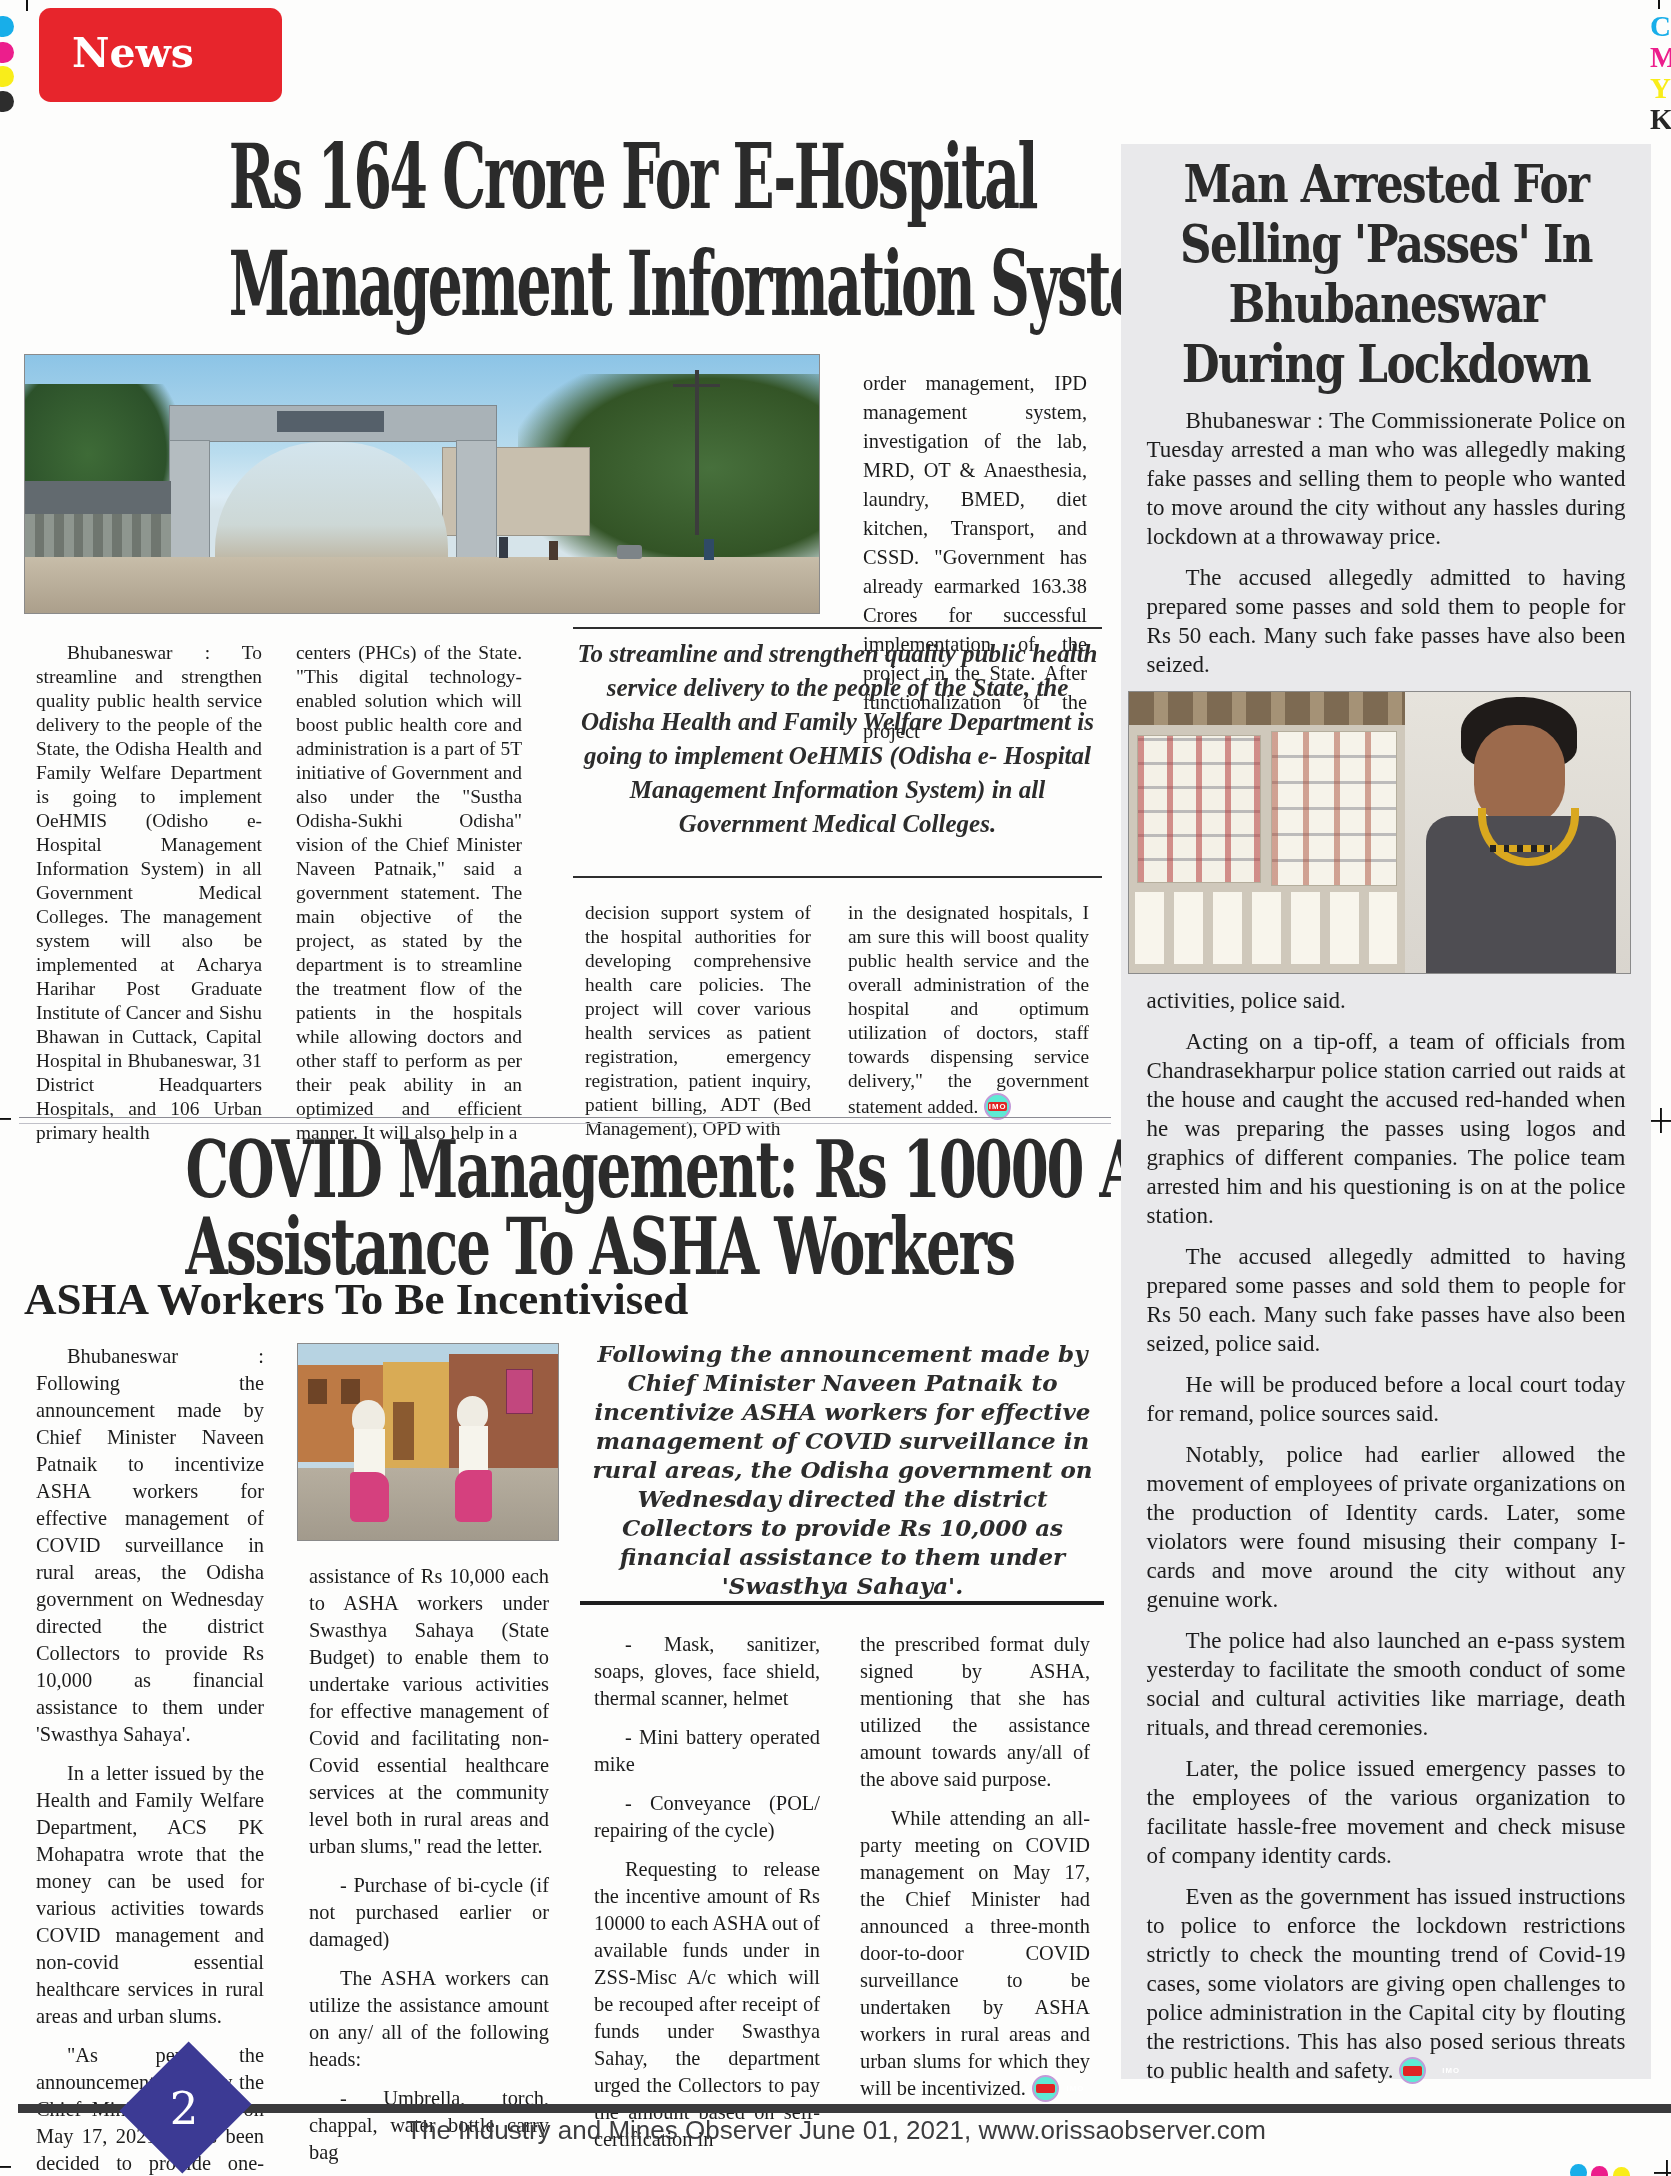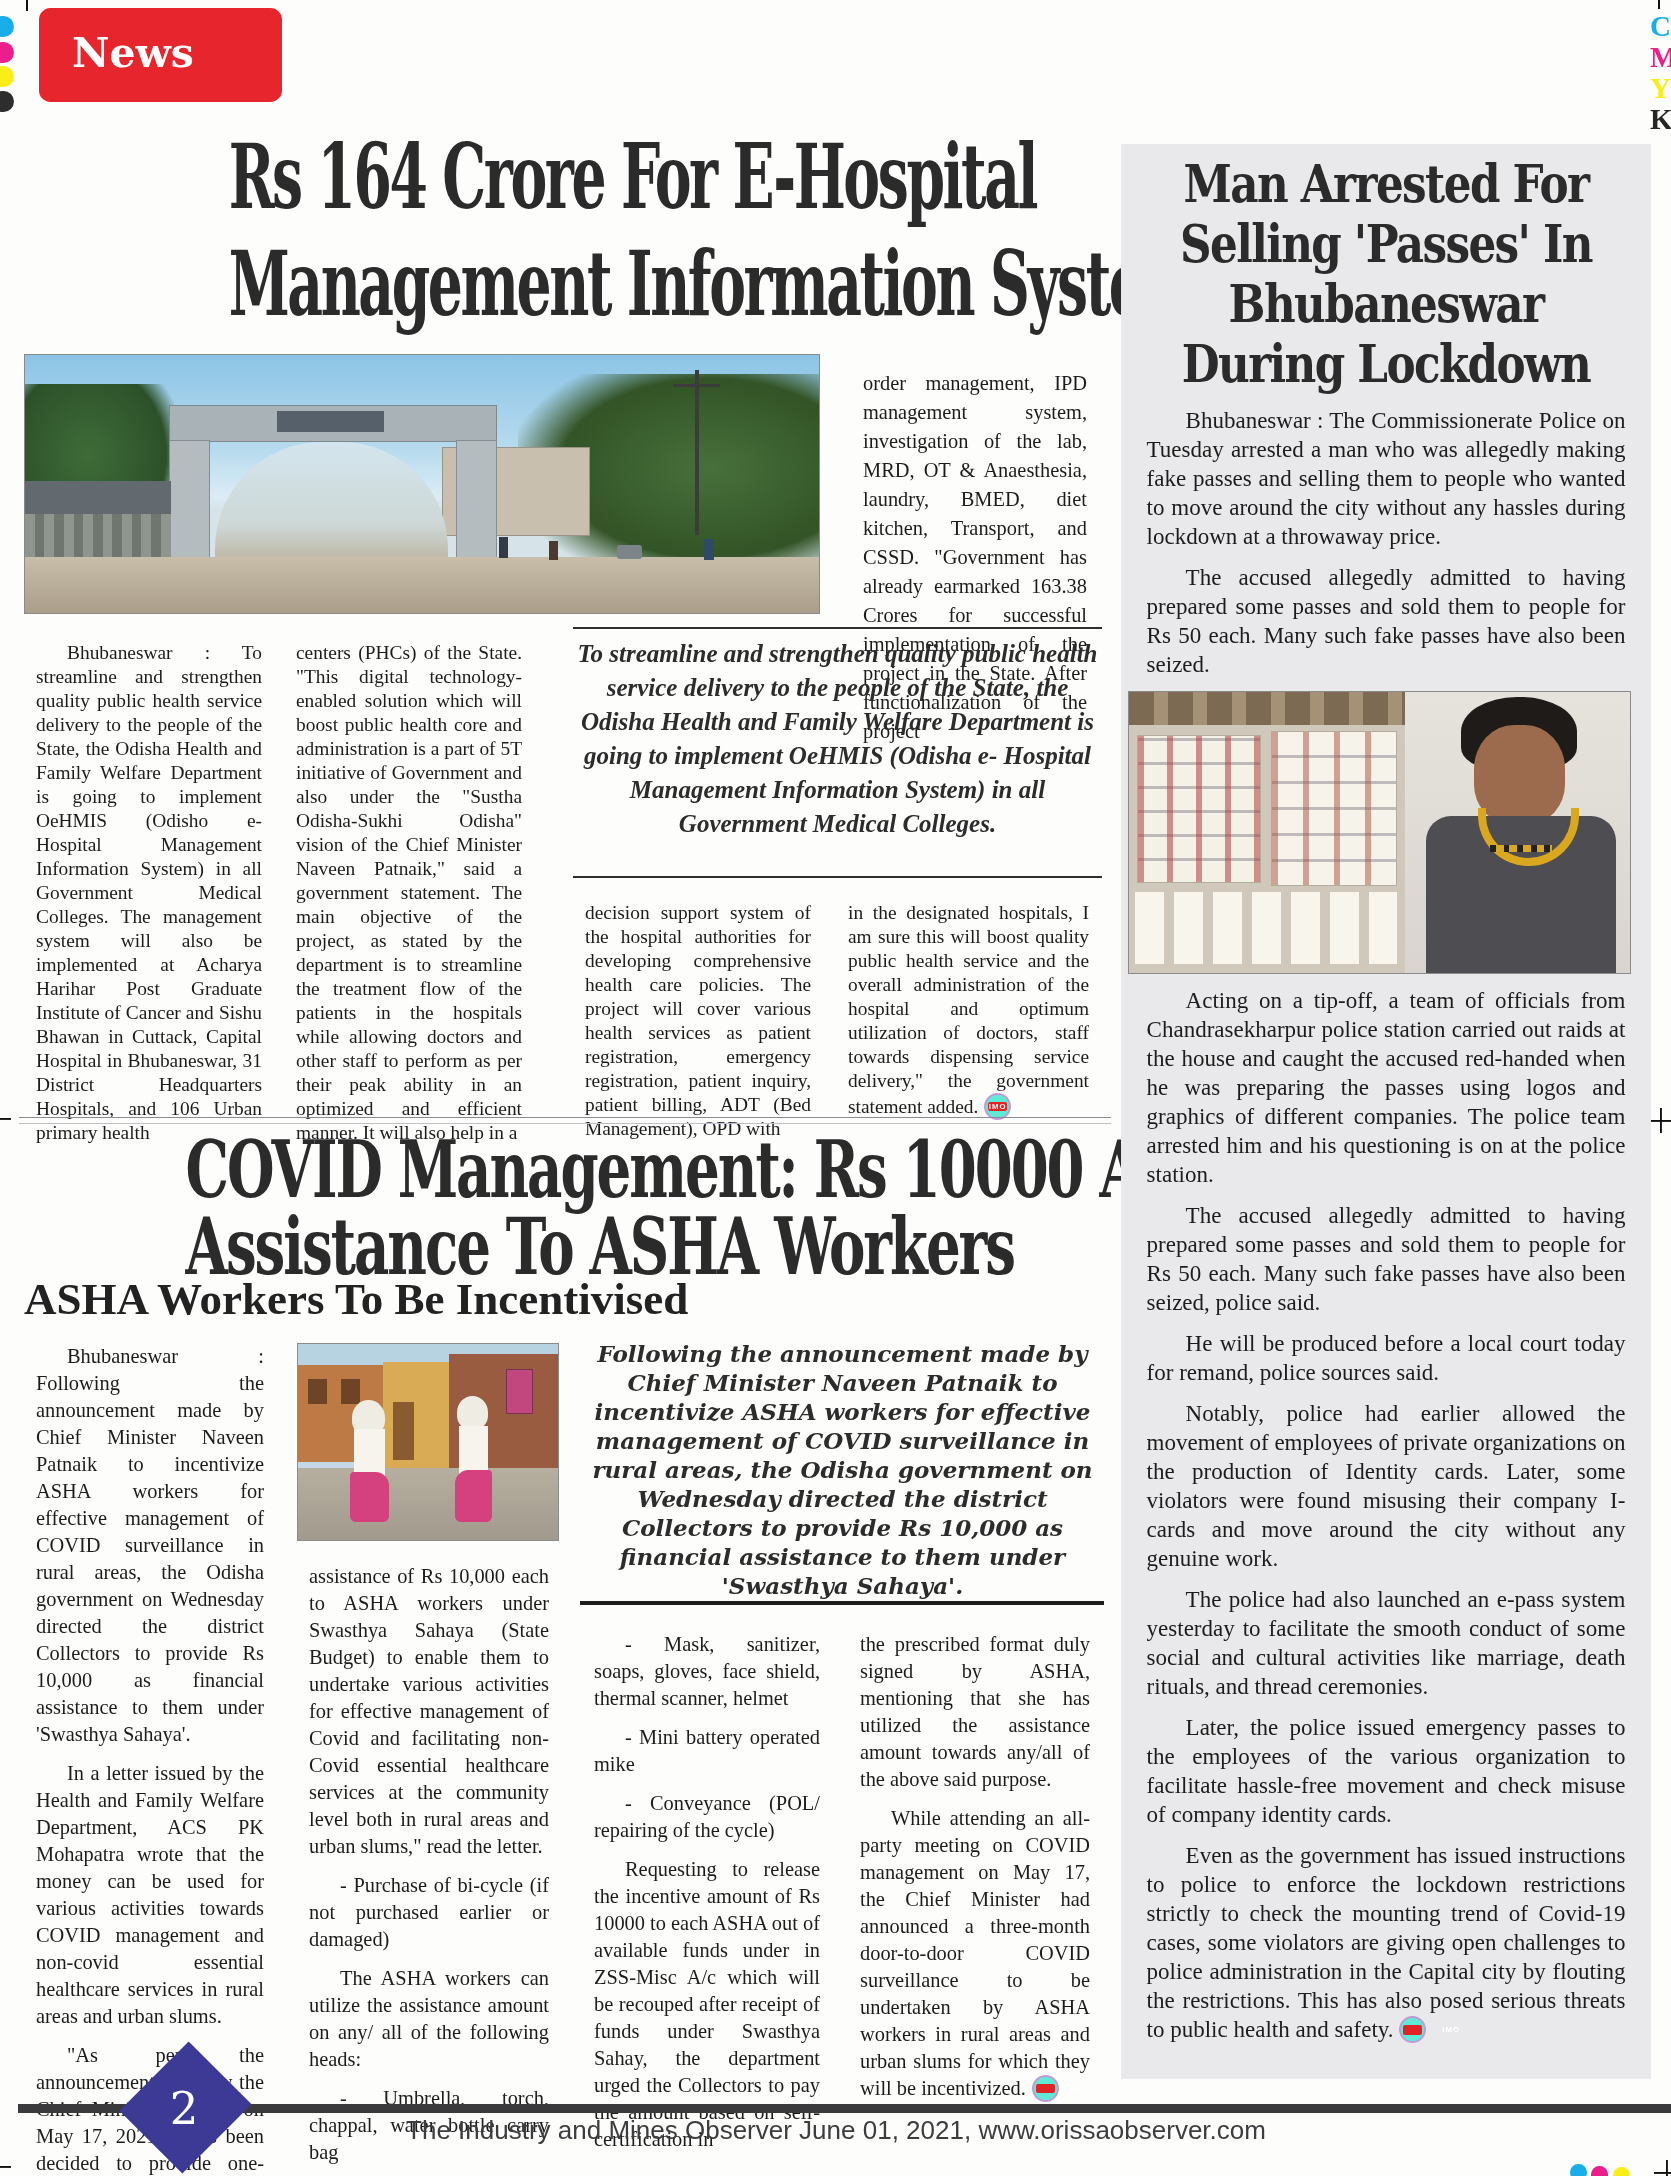--- a/index.html
+++ b/index.html
@@ -207,20 +207,21 @@
     <div class="ph" style="left:5.8px;top:200px;width:262px;height:72px;background:repeating-linear-gradient(90deg,#f8f5ec 0 29px,#cfc8bb 29px 39px);"></div>
     <div class="ph" style="left:276px;top:0;width:225px;height:100%;background:linear-gradient(180deg,#e6e3dc 0%,#d9d5ce 100%);"></div>
     <div class="ph" style="left:332px;top:5.8px;width:116px;height:72px;background:#1f1b19;border-radius:48% 48% 30% 30%;"></div>
     <div class="ph" style="left:345px;top:33px;width:91px;height:99px;background:#9c6a4c;border-radius:44% 44% 40% 40%;"></div>
     <div class="ph" style="left:297px;top:124px;width:190px;height:157px;background:#4e4d52;border-radius:25px 25px 0 0;"></div>
     <div class="ph" style="left:349px;top:116px;width:85px;height:50px;border:8.7px solid #d9a81f;border-top:none;border-radius:0 0 54px 54px;background:transparent;"></div>
     <div class="ph" style="left:361px;top:153px;width:62px;height:7.8px;background:repeating-linear-gradient(90deg,#222 0 5.8px,#d9a81f 5.8px 13.6px);"></div>
   </div>
 
   <div class="rbody body-text">
+      <p>activities, police said.</p>
       <p class="ind">Acting on a tip-off, a team of officials from Chandrasekharpur police station carried out raids at the house and caught the accused red-handed when he was preparing the passes using logos and graphics of different companies. The police team arrested him and his questioning is on at the police station.</p>
       <p class="ind">The accused allegedly admitted to having prepared some passes and sold them to people for Rs 50 each. Many such fake passes have also been seized, police said.</p>
       <p class="ind">He will be produced before a local court today for remand, police sources said.</p>
       <p class="ind">Notably, police had earlier allowed the movement of employees of private organizations on the production of Identity cards. Later, some violators were found misusing their company I-cards and move around the city without any genuine work.</p>
       <p class="ind">The police had also launched an e-pass system yesterday to facilitate the smooth conduct of some social and cultural activities like marriage, death rituals, and thread ceremonies.</p>
       <p class="ind">Later, the police issued emergency passes to the employees of the various organization to facilitate hassle-free movement and check misuse of company identity cards.</p>
       <p class="ind">Even as the government has issued instructions to police to enforce the lockdown restrictions strictly to check the mounting trend of Covid-19 cases, some violators are giving open challenges to police administration in the Capital city by flouting the restrictions. This has also posed serious threats to public health and safety.<span class="endlogo"><span>IMO</span></span></p>
     </div>
 </div>
 

